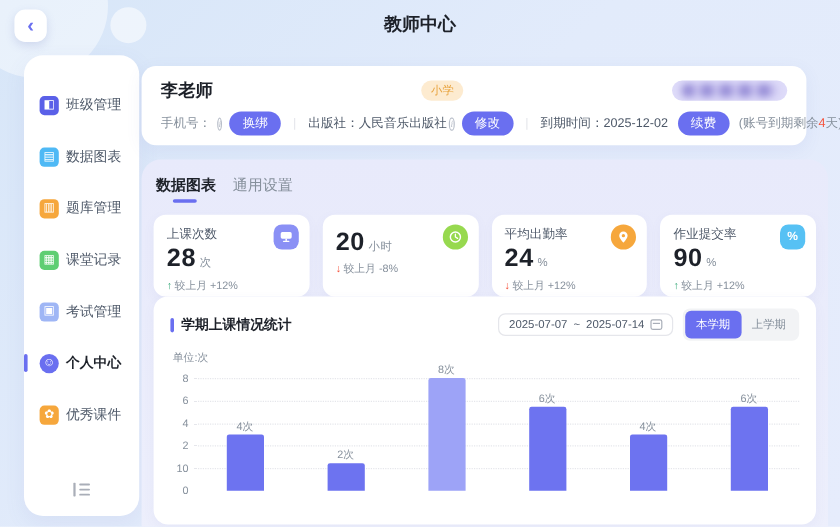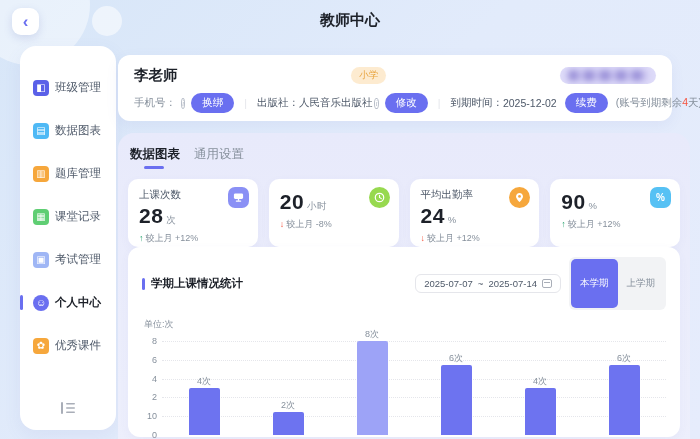--- a/index.html
+++ b/index.html
@@ -92,21 +92,21 @@
   .chart-title-wrap { display:flex; align-items:center; gap:6px; }
   .title-marker { width:3px; height:12px; background:#6a6ff0; border-radius:2px; }
   .chart-title { font-size:11.5px; font-weight:bold; }
   .chart-controls { display:flex; align-items:center; gap:8px; }
   .date-range { display:flex; align-items:center; gap:5px; border:1px solid #e5e6eb; border-radius:6px;
     padding:3px 8px; font-size:9.5px; color:#4e5969; cursor:pointer; }
   .cal-ic { display:inline-block; width:10px; height:9px; border:1px solid #a9aeb8; border-radius:2px;
     position:relative; }
   .cal-ic::before { content:""; position:absolute; left:1px; right:1px; top:2px; border-top:1px solid #a9aeb8; }
   .toggle-group { display:flex; background:#f2f3f5; border-radius:6px; padding:2px; }
-  .toggle { font-size:9.5px; padding:18px 9px; border-radius:5px; color:#86909c; cursor:pointer; }
+  .toggle { font-size:9.5px; padding:5px 9px; border-radius:5px; color:#86909c; cursor:pointer; }
   .toggle.active { background:#6a6ff0; color:#fff; }
   .unit-label { font-size:9px; color:#86909c; margin:8px 0 10px 2px; }
 
   .plot-wrap { position:relative; margin-left:20px; height:94px; }
   .gridline { position:absolute; left:0; right:0; border-top:1px dotted #e5e6eb; }
   .ytick { position:absolute; left:-20px; width:15px; text-align:right; font-size:9px; color:#86909c;
     transform:translateY(-50%); }
   .bars { position:absolute; inset:0; display:flex; }
   .slot { flex:1; display:flex; justify-content:center; align-items:flex-end; position:relative; }
   .bar { width:31px; background:#6d73f0; border-radius:2px 2px 0 0; position:relative; cursor:pointer; }
@@ -230,20 +230,21 @@
       <div class="stat-ic sic3">
         <svg width="11" height="11" viewBox="0 0 12 12">
             <path d="M6 1 C3.8 1 2.2 2.7 2.2 4.8 C2.2 7.3 6 11 6 11 C6 11 9.8 7.3 9.8 4.8 C9.8 2.7 8.2 1 6 1 Z" fill="#fff"></path>
             <circle cx="6" cy="4.8" r="1.5" fill="#f6a73c"></circle>
           </svg>
       </div>
       <div class="stat-value"><span>24</span><span class="stat-unit">%</span></div>
       <div class="stat-trend"><span class="arrow-down">↓</span><span>较上月 +12%</span></div>
     </div>
     <div class="stat-card">
+      <div class="stat-title">作业提交率</div>
       <div class="stat-ic sic4">%</div>
       <div class="stat-value"><span>90</span><span class="stat-unit">%</span></div>
       <div class="stat-trend"><span class="arrow-up">↑</span><span>较上月 +12%</span></div>
     </div>
   </div>
 
 
   <div class="chart-card">
     <div class="chart-head">
       <div class="chart-title-wrap">

